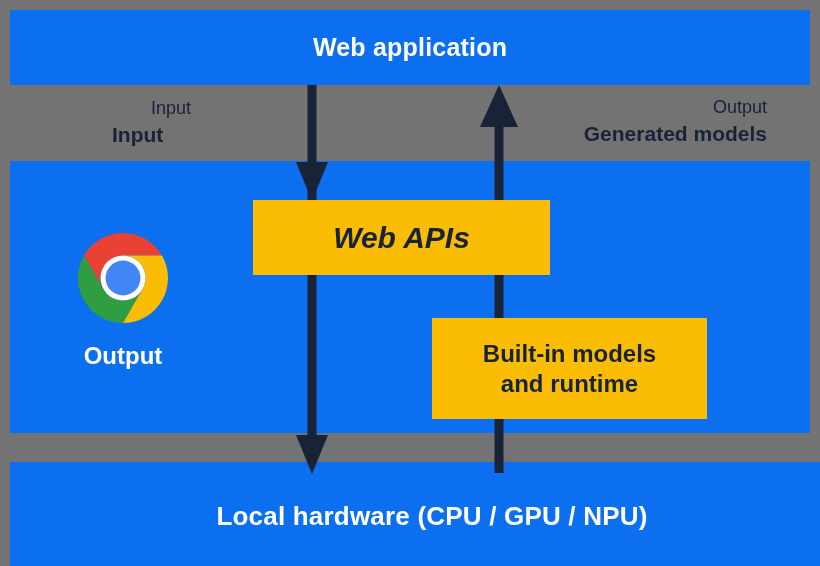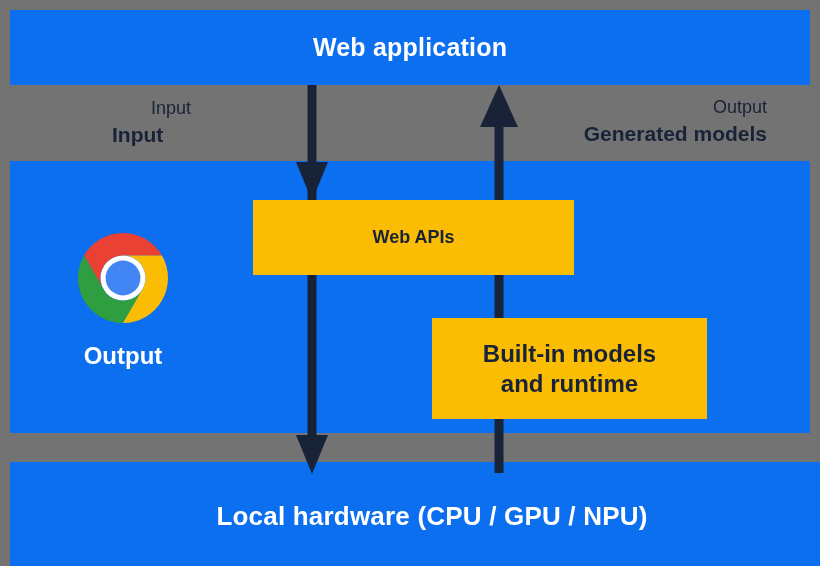--- a/index.html
+++ b/index.html
@@ -26,21 +26,21 @@
   .io-label{position:absolute;z-index:3;color:var(--navy);line-height:1;}
   .io-left{left:112px;top:99px;text-align:left;}
   .io-right{right:53px;top:98px;text-align:right;}
   .io-line1{font-size:18px;font-weight:400;margin-left:39px;}
   .io-line2{font-size:21px;font-weight:bold;margin-top:7px;}
   .ybox{
     position:absolute;z-index:3;background:var(--yellow);
     display:flex;flex-direction:column;align-items:center;justify-content:center;
     color:var(--navy);font-weight:bold;text-align:center;
   }
-  .ybox-webapis{left:253px;top:200px;width:321px;height:75px;font-size:18px;}
+  .ybox-webapis{left:253px;top:200px;width:297px;height:75px;font-size:30px;font-style:italic;}
   .ybox-builtin{left:432px;top:318px;width:275px;height:101px;font-size:24px;line-height:1.25;}
   .chrome-logo{position:absolute;left:78px;top:233px;width:90px;height:90px;z-index:3;}
   .browser-label{
     position:absolute;left:63px;top:342px;width:120px;text-align:center;
     color:var(--white);font-weight:bold;font-size:24px;z-index:3;
   }
 </style>
 </head>
 <body>
 

